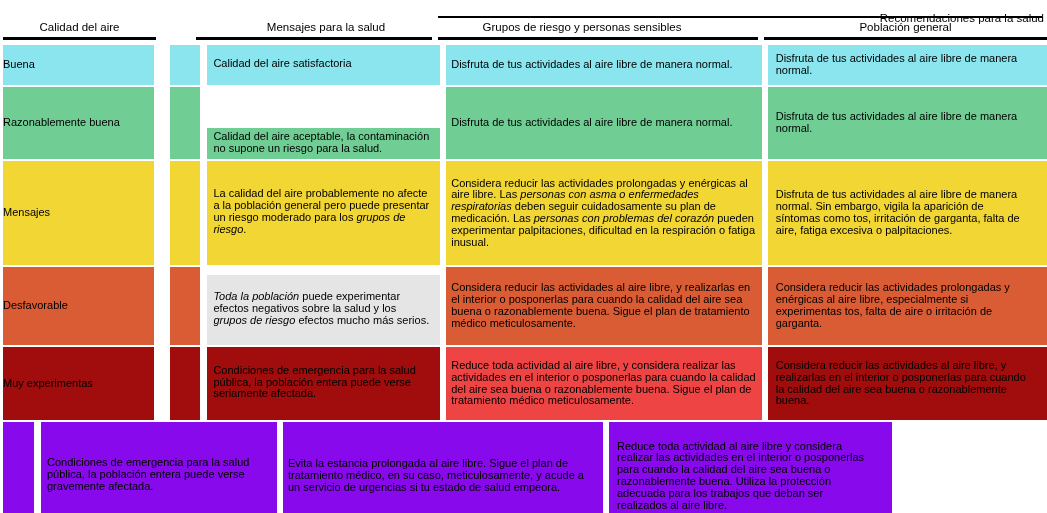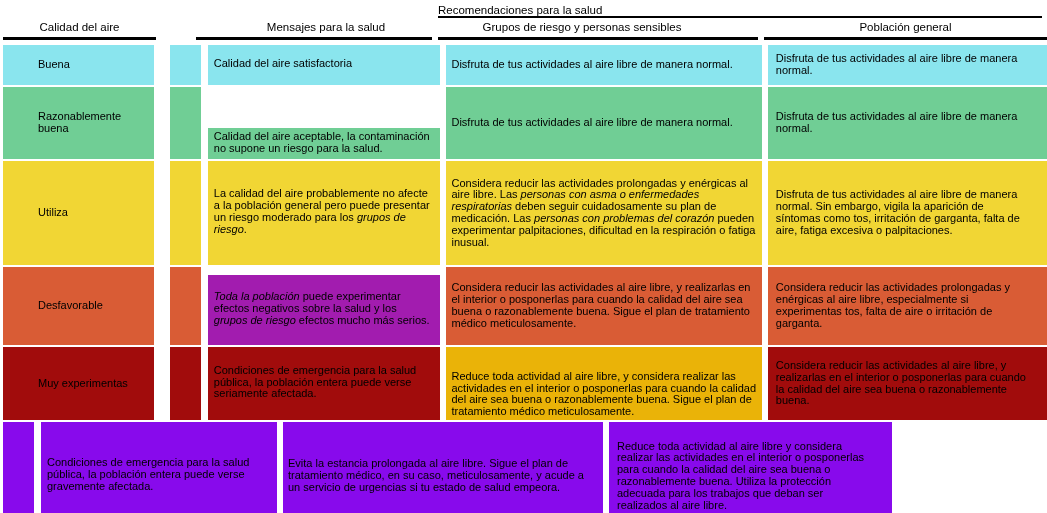--- a/index.html
+++ b/index.html
@@ -1,36 +1,36 @@
 <!DOCTYPE html>
 <html><head>
 <meta charset="utf-8">
 <style>
   html,body{margin:0;padding:0;background:#ffffff;}
   body{font-family:"Liberation Sans", sans-serif; color:#000;}
   .table{position:relative; width:1047px; height:513px; overflow:hidden; background:#fff;}
   
   .header{position:relative; height:44px; font-size:11.5px;}
-  .rec-title{position:absolute; left:438px; width:606px; top:4px; text-align:left;}
+  .rec-title{position:absolute; left:438px; width:606px; top:12px; text-align:right;}
   .rec-line{position:absolute; left:438px; width:604px; top:16px; height:2px; background:#000;}
   .h-label{position:absolute; top:21px; text-align:center; white-space:nowrap;}
   .h1{left:3px;   width:153px;}
   .h3{left:208px; width:236px;}
   .h4{left:422px; width:320px;}
   .h5{left:764px; width:283px;}
   .h-bar{position:absolute; top:37px; height:3px; background:#000;}
   .b1{left:3px;   width:153px;}
   .b3{left:196px; width:236px;}
   .b4{left:438px; width:320px;}
   .b5{left:764px; width:283px;}
   
   #rows{margin-top:1px;}
   .row{display:flex; margin:0 0 2px 3px;}
   .cell{box-sizing:border-box; display:flex; align-items:center; font-size:11px; line-height:1.07;}
-  .c1{width:153px; margin-right:16px; padding-left:35px; padding-right:4px;}
+  .c1{width:153px; margin-right:16px; padding-right:4px;}
   .c2{width:31px;  margin-right:7px;}
   .c3{width:236px; margin-right:6px; padding:2px 9px 4px 6px;}
   .c4{width:320px; margin-right:6px; padding:2px 5px 2px 5px;}
   .c5{width:283px; padding:2px 20px 2px 8px;}
   .txt{width:100%;}
   .it{font-style:italic;}
 </style>
 </head>
 <body>
 
@@ -73,57 +73,57 @@
         </div>
         <div class="cell c4" style="background: rgb(112, 206, 149);">
           <div class="txt"><span>Disfruta de tus actividades al aire libre de manera normal.</span></div>
         </div>
         <div class="cell c5" style="background: rgb(112, 206, 149);">
           <div class="txt"><span>Disfruta de tus actividades al aire libre de manera normal.</span></div>
         </div>
       </div>
       <div class="row" style="height: 104px;">
         <div class="cell c1" style="background: rgb(241, 214, 52);">
-          <div class="txt"><span>Utiliza</span></div>
+          <div class="txt"><span>Mensajes</span></div>
         </div>
         <div class="cell c2" style="background: rgb(241, 214, 52);"></div>
         <div class="cell c3" style="background: rgb(241, 214, 52);">
           <div class="txt"><span>La calidad del aire probablemente no afecte a la población general pero puede presentar un riesgo moderado para los </span><span class="it">grupos de riesgo</span><span>.</span></div>
         </div>
         <div class="cell c4" style="background: rgb(241, 214, 52);">
           <div class="txt"><span>Considera reducir las actividades prolongadas y enérgicas al aire libre. Las </span><span class="it">personas con asma o enfermedades respiratorias</span><span> deben seguir cuidadosamente su plan de medicación. Las </span><span class="it">personas con problemas del corazón</span><span> pueden experimentar palpitaciones, dificultad en la respiración o fatiga inusual.</span></div>
         </div>
         <div class="cell c5" style="background: rgb(241, 214, 52);">
           <div class="txt"><span>Disfruta de tus actividades al aire libre de manera normal. Sin embargo, vigila la aparición de síntomas como tos, irritación de garganta, falta de aire, fatiga excesiva o palpitaciones.</span></div>
         </div>
       </div>
       <div class="row" style="height: 78px;">
         <div class="cell c1" style="background: rgb(217, 92, 53);">
           <div class="txt"><span>Desfavorable</span></div>
         </div>
         <div class="cell c2" style="background: rgb(217, 92, 53);"></div>
-        <div class="cell c3" style="background: #a21caf; margin-top: 8px;">
+        <div class="cell c3" style="background: #e5e5e5; margin-top: 8px;">
           <div class="txt"><span class="it">Toda la población</span><span> puede experimentar efectos negativos sobre la salud y los </span><span class="it">grupos de riesgo</span><span> efectos mucho más serios.</span></div>
         </div>
         <div class="cell c4" style="background: rgb(217, 92, 53);">
           <div class="txt"><span>Considera reducir las actividades al aire libre, y realizarlas en el interior o posponerlas para cuando la calidad del aire sea buena o razonablemente buena. Sigue el plan de tratamiento médico meticulosamente.</span></div>
         </div>
         <div class="cell c5" style="background: rgb(217, 92, 53);">
           <div class="txt"><span>Considera reducir las actividades prolongadas y enérgicas al aire libre, especialmente si experimentas tos, falta de aire o irritación de garganta.</span></div>
         </div>
       </div>
       <div class="row" style="height: 73px;">
         <div class="cell c1" style="background: rgb(161, 12, 12);">
           <div class="txt"><span>Muy experimentas</span></div>
         </div>
         <div class="cell c2" style="background: rgb(161, 12, 12);"></div>
         <div class="cell c3" style="background: rgb(161, 12, 12);">
           <div class="txt"><span>Condiciones de emergencia para la salud pública, la población entera puede verse seriamente afectada.</span></div>
         </div>
-        <div class="cell c4" style="background: #eab308; align-items: flex-end;">
+        <div class="cell c4" style="background: #ef4444;">
           <div class="txt"><span>Reduce toda actividad al aire libre, y considera realizar las actividades en el interior o posponerlas para cuando la calidad del aire sea buena o razonablemente buena. Sigue el plan de tratamiento médico meticulosamente.</span></div>
         </div>
         <div class="cell c5" style="background: rgb(161, 12, 12);">
           <div class="txt"><span>Considera reducir las actividades al aire libre, y realizarlas en el interior o posponerlas para cuando la calidad del aire sea buena o razonablemente buena.</span></div>
         </div>
       </div>
       <div class="row" style="height: 108px;">
         <div class="cell c2" style="background: rgb(136, 10, 236);"></div>
         <div class="cell c3" style="background: rgb(136, 10, 236);">
           <div class="txt"><span>Condiciones de emergencia para la salud pública, la población entera puede verse gravemente afectada.</span></div>

